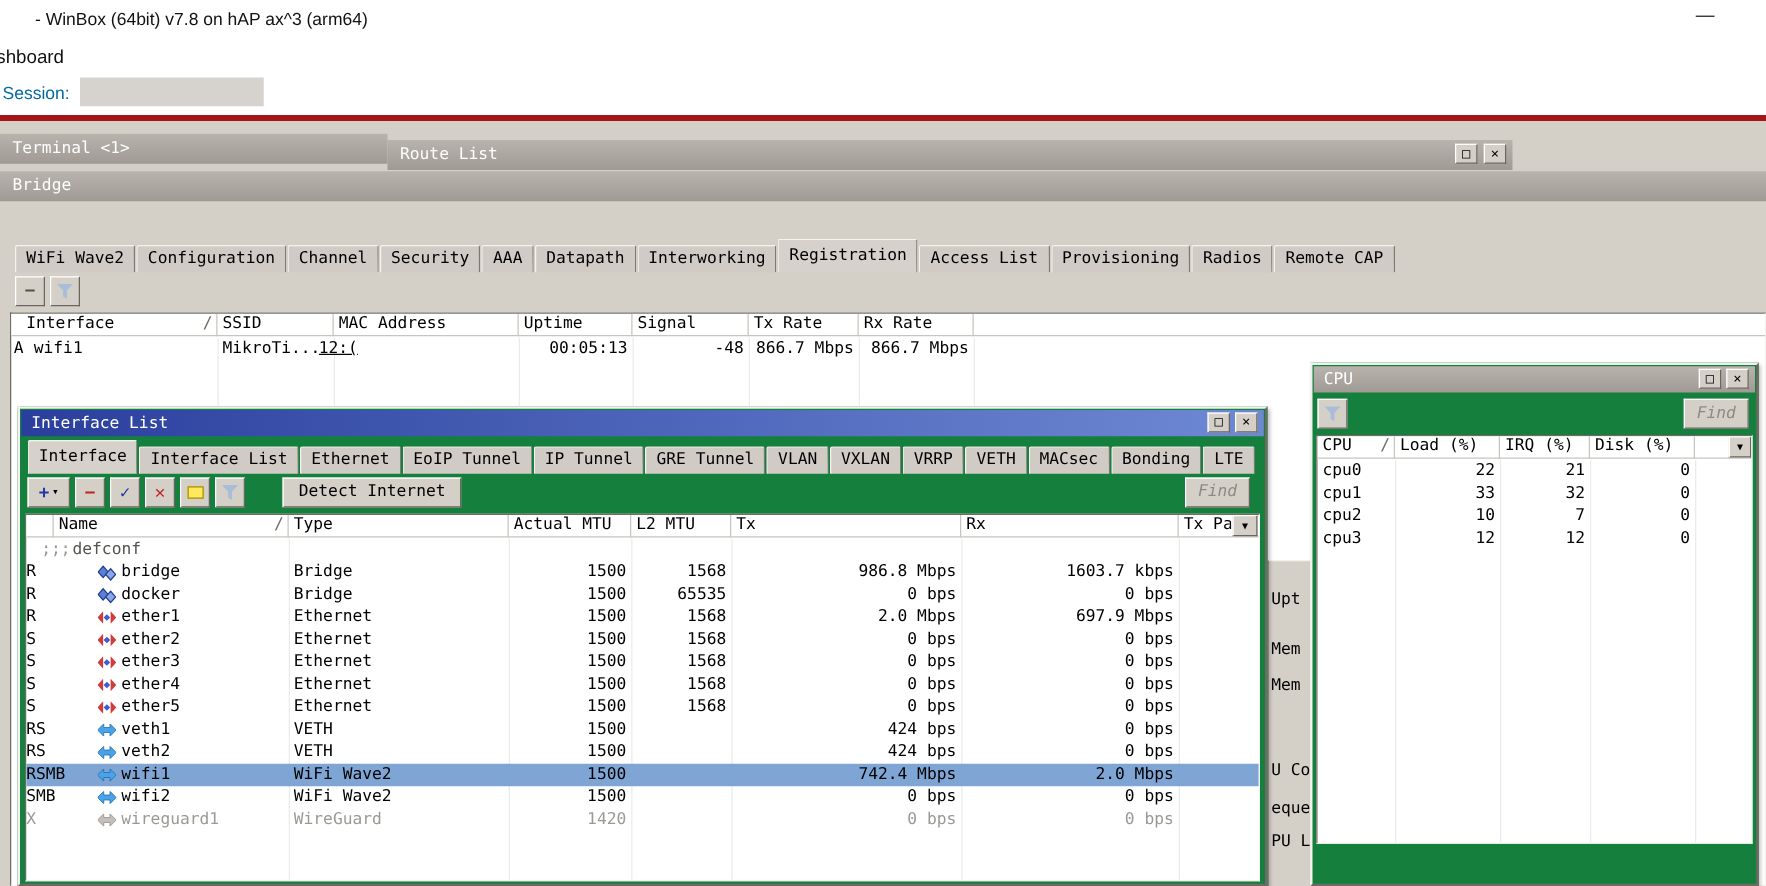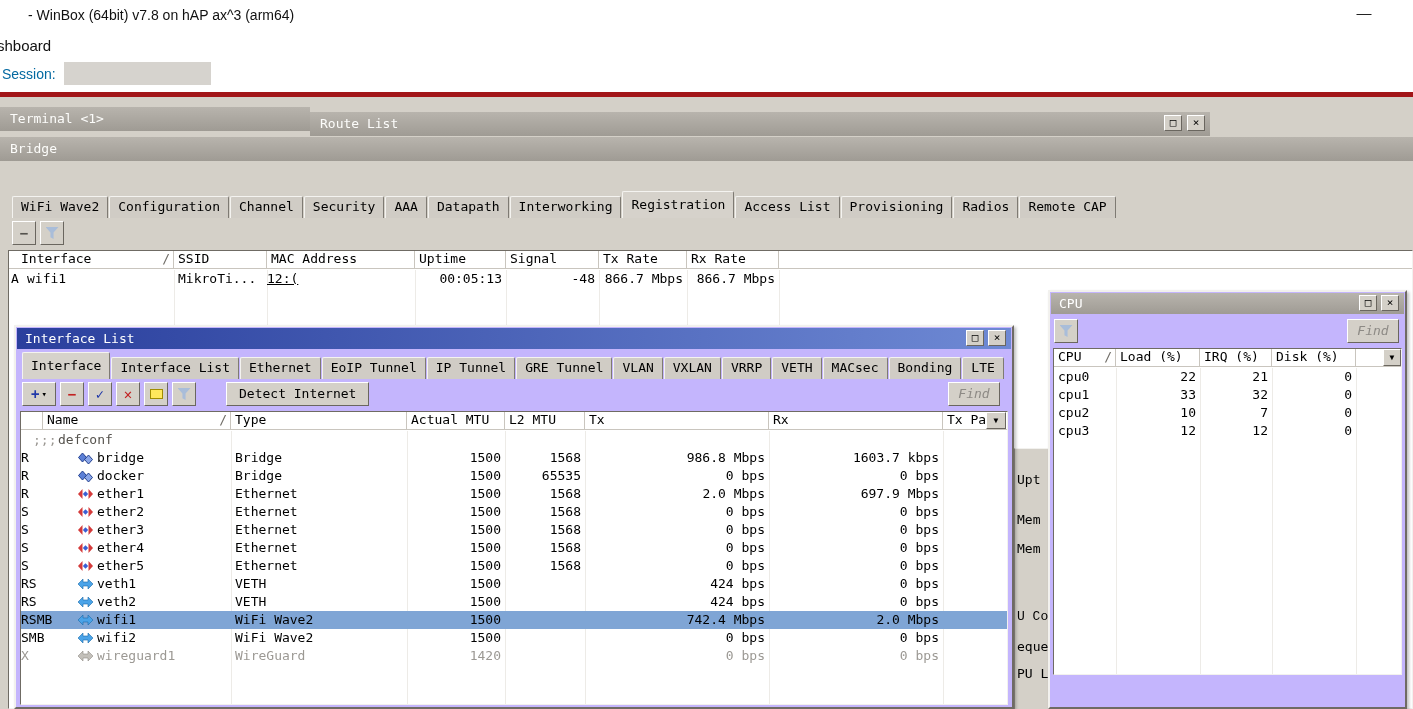--- a/index.html
+++ b/index.html
@@ -9,21 +9,21 @@
   .minbtn{position:absolute;right:34px;top:4px;width:30px;height:22px;text-align:center;
     font:15px "Liberation Sans",sans-serif;color:#222;}
   .menufrag{position:absolute;left:-3px;top:37px;font:15px "Liberation Sans",sans-serif;color:#111;}
   .sessionlbl{position:absolute;left:2px;top:66px;font:14px "Liberation Sans",sans-serif;color:#0369a1;}
   .sessioninput{position:absolute;left:64px;top:62px;width:147px;height:23px;background:#d6d3ce;}
   .redbar{position:absolute;left:0;top:92px;width:1413px;height:5px;background:#a21518;}
   .desktop{position:absolute;left:0;top:97px;width:1413px;height:612px;background:#d4d0c8;}
   .tbar{position:absolute;height:24px;background:linear-gradient(180deg,#b8b4ad,#9f9b94);color:#fdfdfb;
     font-size:13px;line-height:24px;padding-left:10px;}
   .winplain{position:absolute;background:#d4d0c8;}
-  .win{position:absolute;background:#c4b5fd;border:2px solid;border-color:#f2f1ee #6f6b64 #6f6b64 #f2f1ee;
+  .win{position:absolute;background:#15803d;border:2px solid;border-color:#f2f1ee #6f6b64 #6f6b64 #f2f1ee;
     box-shadow:2px 2px 3px rgba(0,0,0,.25);}
   .wtbar{position:absolute;left:1px;top:1px;height:21px;line-height:21px;color:#fff;font-size:13px;padding-left:8px;}
   .wtbar.active{background:linear-gradient(90deg,#2a3f9d,#6e89d4);}
   .wtbar.inactive{background:linear-gradient(180deg,#b8b4ad,#9f9b94);}
   .wbtn{position:absolute;top:2px;width:18px;height:16px;background:#d4d0c8;border:1px solid;
     border-color:#fff #6a665f #6a665f #fff;color:#000;font-size:11px;line-height:13px;text-align:center;}
   .tabrow{position:absolute;display:flex;align-items:flex-end;height:28px;}
   .tab{height:22px;line-height:20px;padding:0 8px;background:#d0ccc5;border:1px solid;
     border-color:#f4f3f0 #7e7a73 #7e7a73 #f4f3f0;border-bottom:none;border-radius:2px 2px 0 0;
     margin-right:1px;font-size:13px;white-space:nowrap;}
@@ -129,35 +129,35 @@
         <div class="vline" style="left: 258px;"></div>
         <div class="vline" style="left: 406px;"></div>
         <div class="vline" style="left: 497px;"></div>
         <div class="vline" style="left: 590px;"></div>
         <div class="vline" style="left: 678px;"></div>
         <div class="vline" style="left: 770px;"></div>
         <div class="trow" style="top: 0px;">
           <span class="cell " style="left:2px;width:14px;">A</span>
           <span class="cell " style="left:18px;width:140px;">wifi1</span>
           <span class="cell " style="left:169px;width:88px;">MikroTi...</span>
-          <span class="cell " style="left:258px;width:142px;text-decoration:underline;">12:(</span>
+          <span class="cell " style="left:246px;width:142px;text-decoration:underline;">12:(</span>
           <span class="cell num" style="left:408px;width:85px;">00:05:13</span>
           <span class="cell num" style="left:500px;width:86px;">-48</span>
           <span class="cell num" style="left:592px;width:82px;">866.7 Mbps</span>
           <span class="cell num" style="left:680px;width:86px;">866.7 Mbps</span>
         </div>
       </div>
   </div>
 </div>
 
 <div class="strip">
     <div class="frag" style="top: 23px;">Upt</div>
     <div class="frag" style="top: 63px;">Mem</div>
     <div class="frag" style="top: 92px;">Mem</div>
-    <div class="frag" style="top: 160px; font-family: Liberation Mono, monospace;">U Co</div>
+    <div class="frag" style="top: 160px;">U Co</div>
     <div class="frag" style="top: 190px;">eque</div>
     <div class="frag" style="top: 217px;">PU L</div>
   </div>
 
 <div class="win" style="left:1048px;top:290px;width:359px;height:419px;z-index:3;">
   <div class="wtbar inactive" style="width:353px;">
     <span>CPU</span>
   </div>
   <span class="wbtn" style="left:auto;right:28px;top:3px;">□</span>
   <span class="wbtn" style="left:auto;right:6px;top:3px;">×</span>

